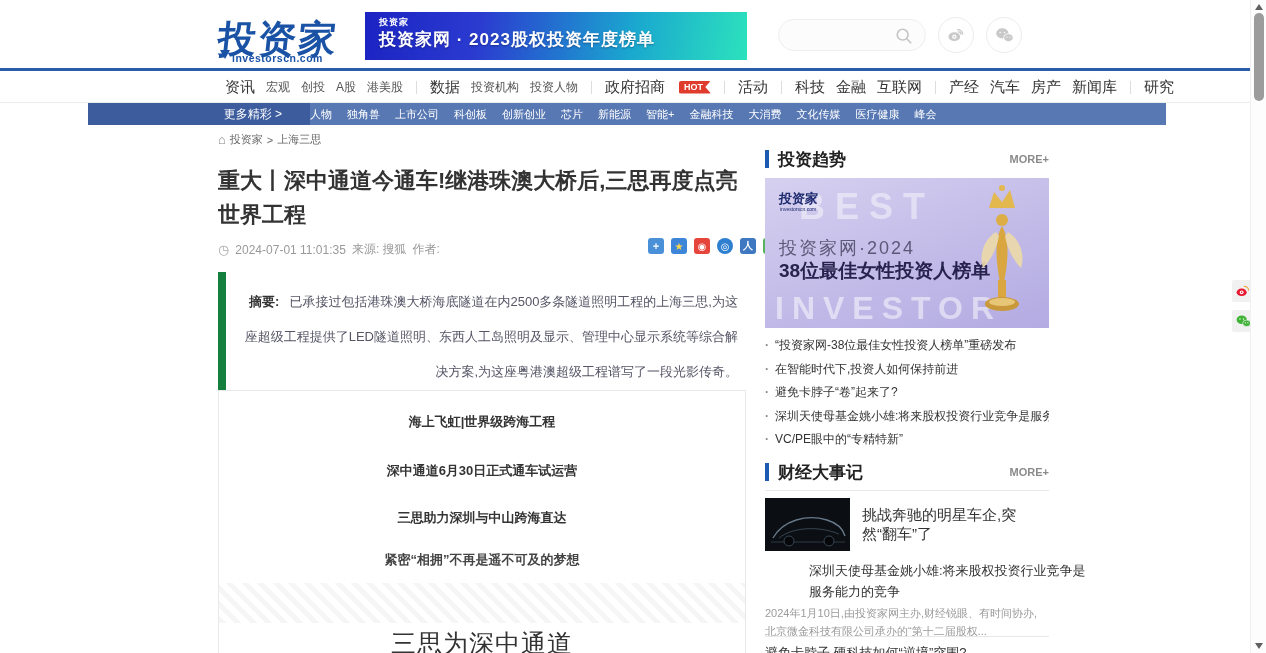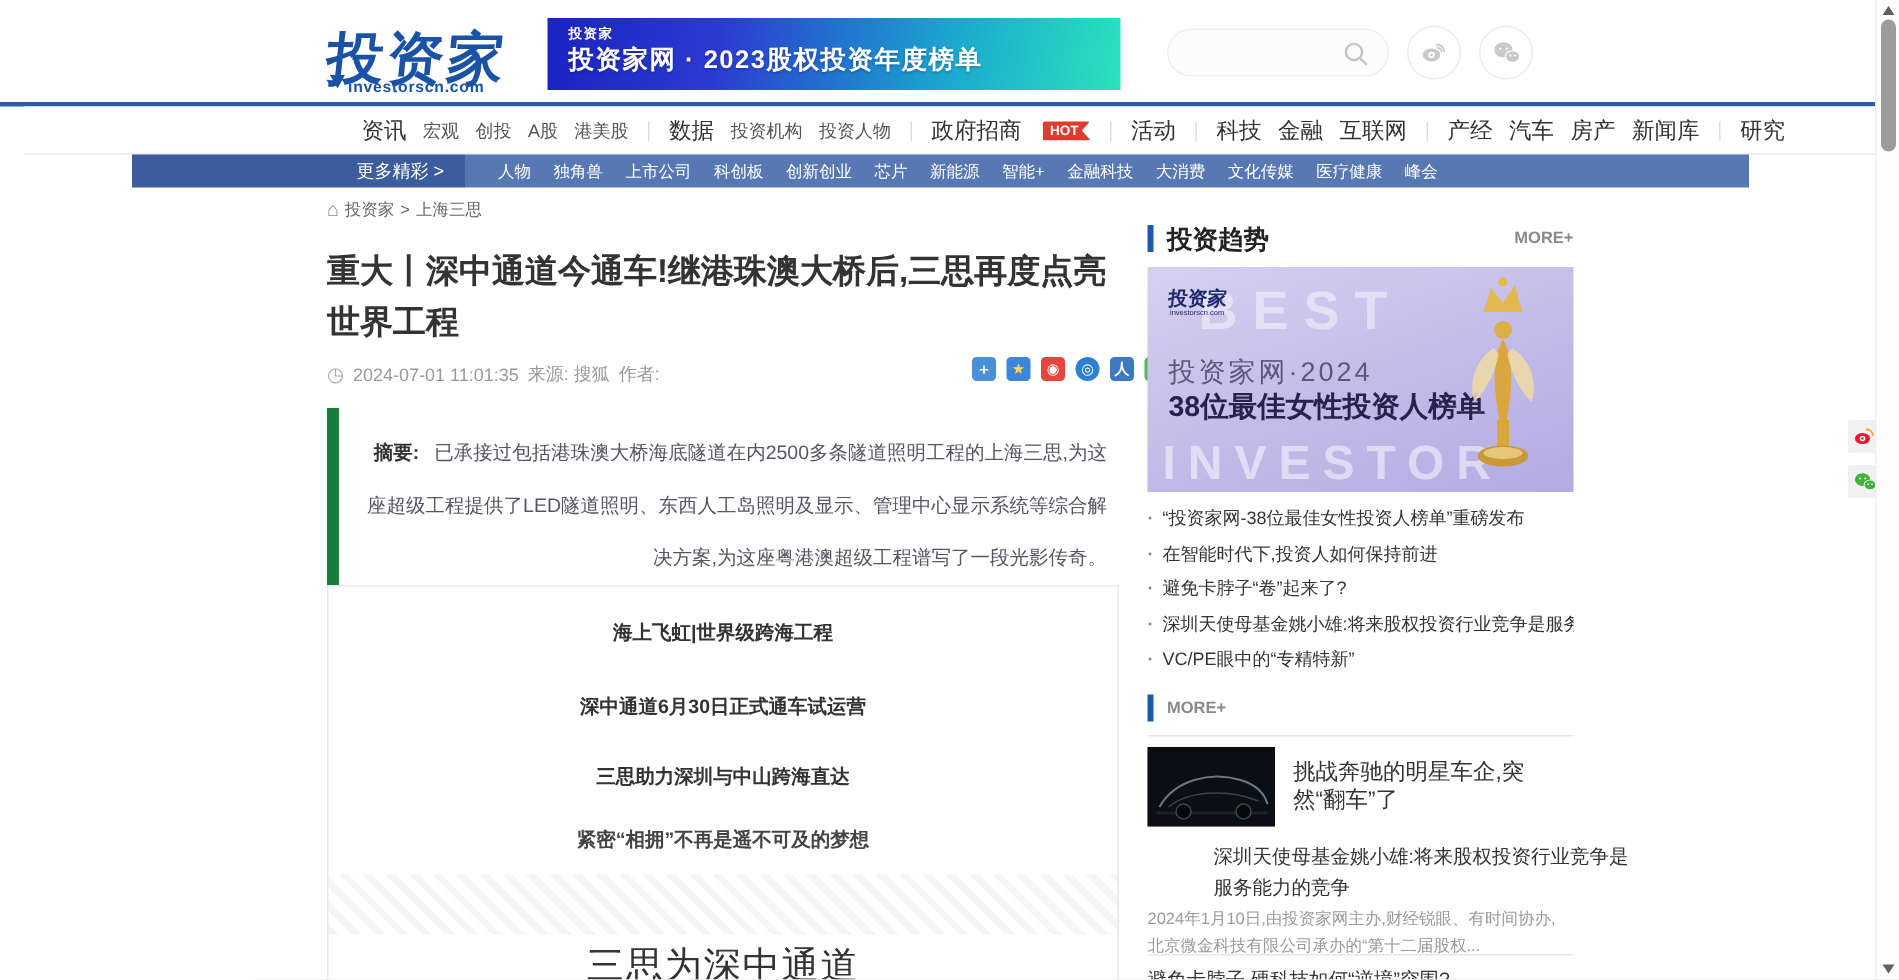--- a/index.html
+++ b/index.html
@@ -21,31 +21,31 @@
   .search-input { position:absolute; left:14px; top:5px; width:100px; height:20px; border:none; outline:none; background:transparent; font-size:12px; color:#333; }
   .search-glass { position:absolute; right:12px; top:7px; width:18px; height:18px; }
 
   .hdr-circle { width:36px; height:36px; border-radius:50%; border:1px solid #ececec; background:#fff; display:flex; align-items:center; justify-content:center; color:#c9c9c9; }
   .hdr-weibo { left:938px; top:17px; }
   .hdr-wechat { left:986px; top:17px; }
 
   .hdr-line { left:0; top:68px; width:1250px; height:3px; background:#2b5caa; }
 
   
-  .main-nav { left:16px; top:71px; width:1250px; height:32px; background:#fff; border-bottom:1px solid #ececec; }
+  .main-nav { left:0; top:71px; width:1250px; height:32px; background:#fff; border-bottom:1px solid #ececec; }
   .nav-row { position:absolute; left:225px; top:0; height:32px; display:flex; align-items:center; gap:11px; white-space:nowrap; }
   .nav-lg { font-size:15px; color:#333; cursor:pointer; }
   .nav-sm { font-size:12px; color:#555; cursor:pointer; }
   .nav-sep { width:1px; height:13px; background:#ddd; margin:0 2px; }
   .hot-badge { display:inline-block; background:#e03c2d; color:#fff; font-size:9px; font-weight:bold; line-height:13px; padding:0 8px 0 5px; margin-left:3px; clip-path:polygon(0 0,100% 0,82% 50%,100% 100%,0 100%); border-radius:2px; }
 
   
   .sub-nav { left:88px; top:103px; width:1078px; height:22px; display:flex; }
-  .sub-more { width:222px; height:22px; background:#3c5c9d; color:#fff; font-size:12px; line-height:22px; text-align:right; padding-right:14px; }
-  .sub-items { flex:1; height:22px; background:#5878b3; display:flex; align-items:center; gap:15px; padding-left:22px; }
+  .sub-more { width:222px; height:22px; background:#3c5c9d; color:#fff; font-size:12px; line-height:22px; text-align:right; padding-right:28px; }
+  .sub-items { flex:1; height:22px; background:#5878b3; display:flex; align-items:center; gap:15px; }
   .sub-items span { color:#fff; font-size:11px; cursor:pointer; white-space:nowrap; }
 
   
   .breadcrumb { left:218px; top:132px; font-size:11px; color:#666; display:flex; align-items:center; gap:4px; }
   .bc-home { font-size:13px; color:#888; }
 
   
   .art-title { left:218px; top:164px; width:540px; font-size:22px; font-weight:600; color:#333; line-height:34px; }
   .art-meta { left:218px; top:241px; font-size:12px; color:#999; display:flex; align-items:center; gap:6px; }
   .clock { font-size:13px; color:#aaa; }
@@ -276,20 +276,21 @@
   <div class="abs sb-list">
     <div class="sb-li">“投资家网-38位最佳女性投资人榜单”重磅发布</div>
     <div class="sb-li">在智能时代下,投资人如何保持前进</div>
     <div class="sb-li">避免卡脖子“卷”起来了?</div>
     <div class="sb-li">深圳天使母基金姚小雄:将来股权投资行业竞争是服务能力的...</div>
     <div class="sb-li">VC/PE眼中的“专精特新”</div>
   </div>
 
   <div class="abs sb-head sb-head-events">
     <div class="sb-bar"></div>
+    <div class="sb-title">财经大事记</div>
     <div class="sb-more">MORE+</div>
   </div>
   <div class="abs sb-events-divider"></div>
 
   <div class="abs sb-feat">
     <div class="sb-thumb">
       <svg width="85" height="53" viewBox="0 0 85 53">
         <rect width="85" height="53" fill="#0b0e13"></rect>
         <path d="M8 40 C18 22 42 16 62 22 C72 25 78 31 80 38" fill="none" stroke="#7e93a8" stroke-width="1.4" opacity="0.8"></path>
         <path d="M14 40 C26 30 52 27 74 36" fill="none" stroke="#42525f" stroke-width="1" opacity="0.8"></path>

